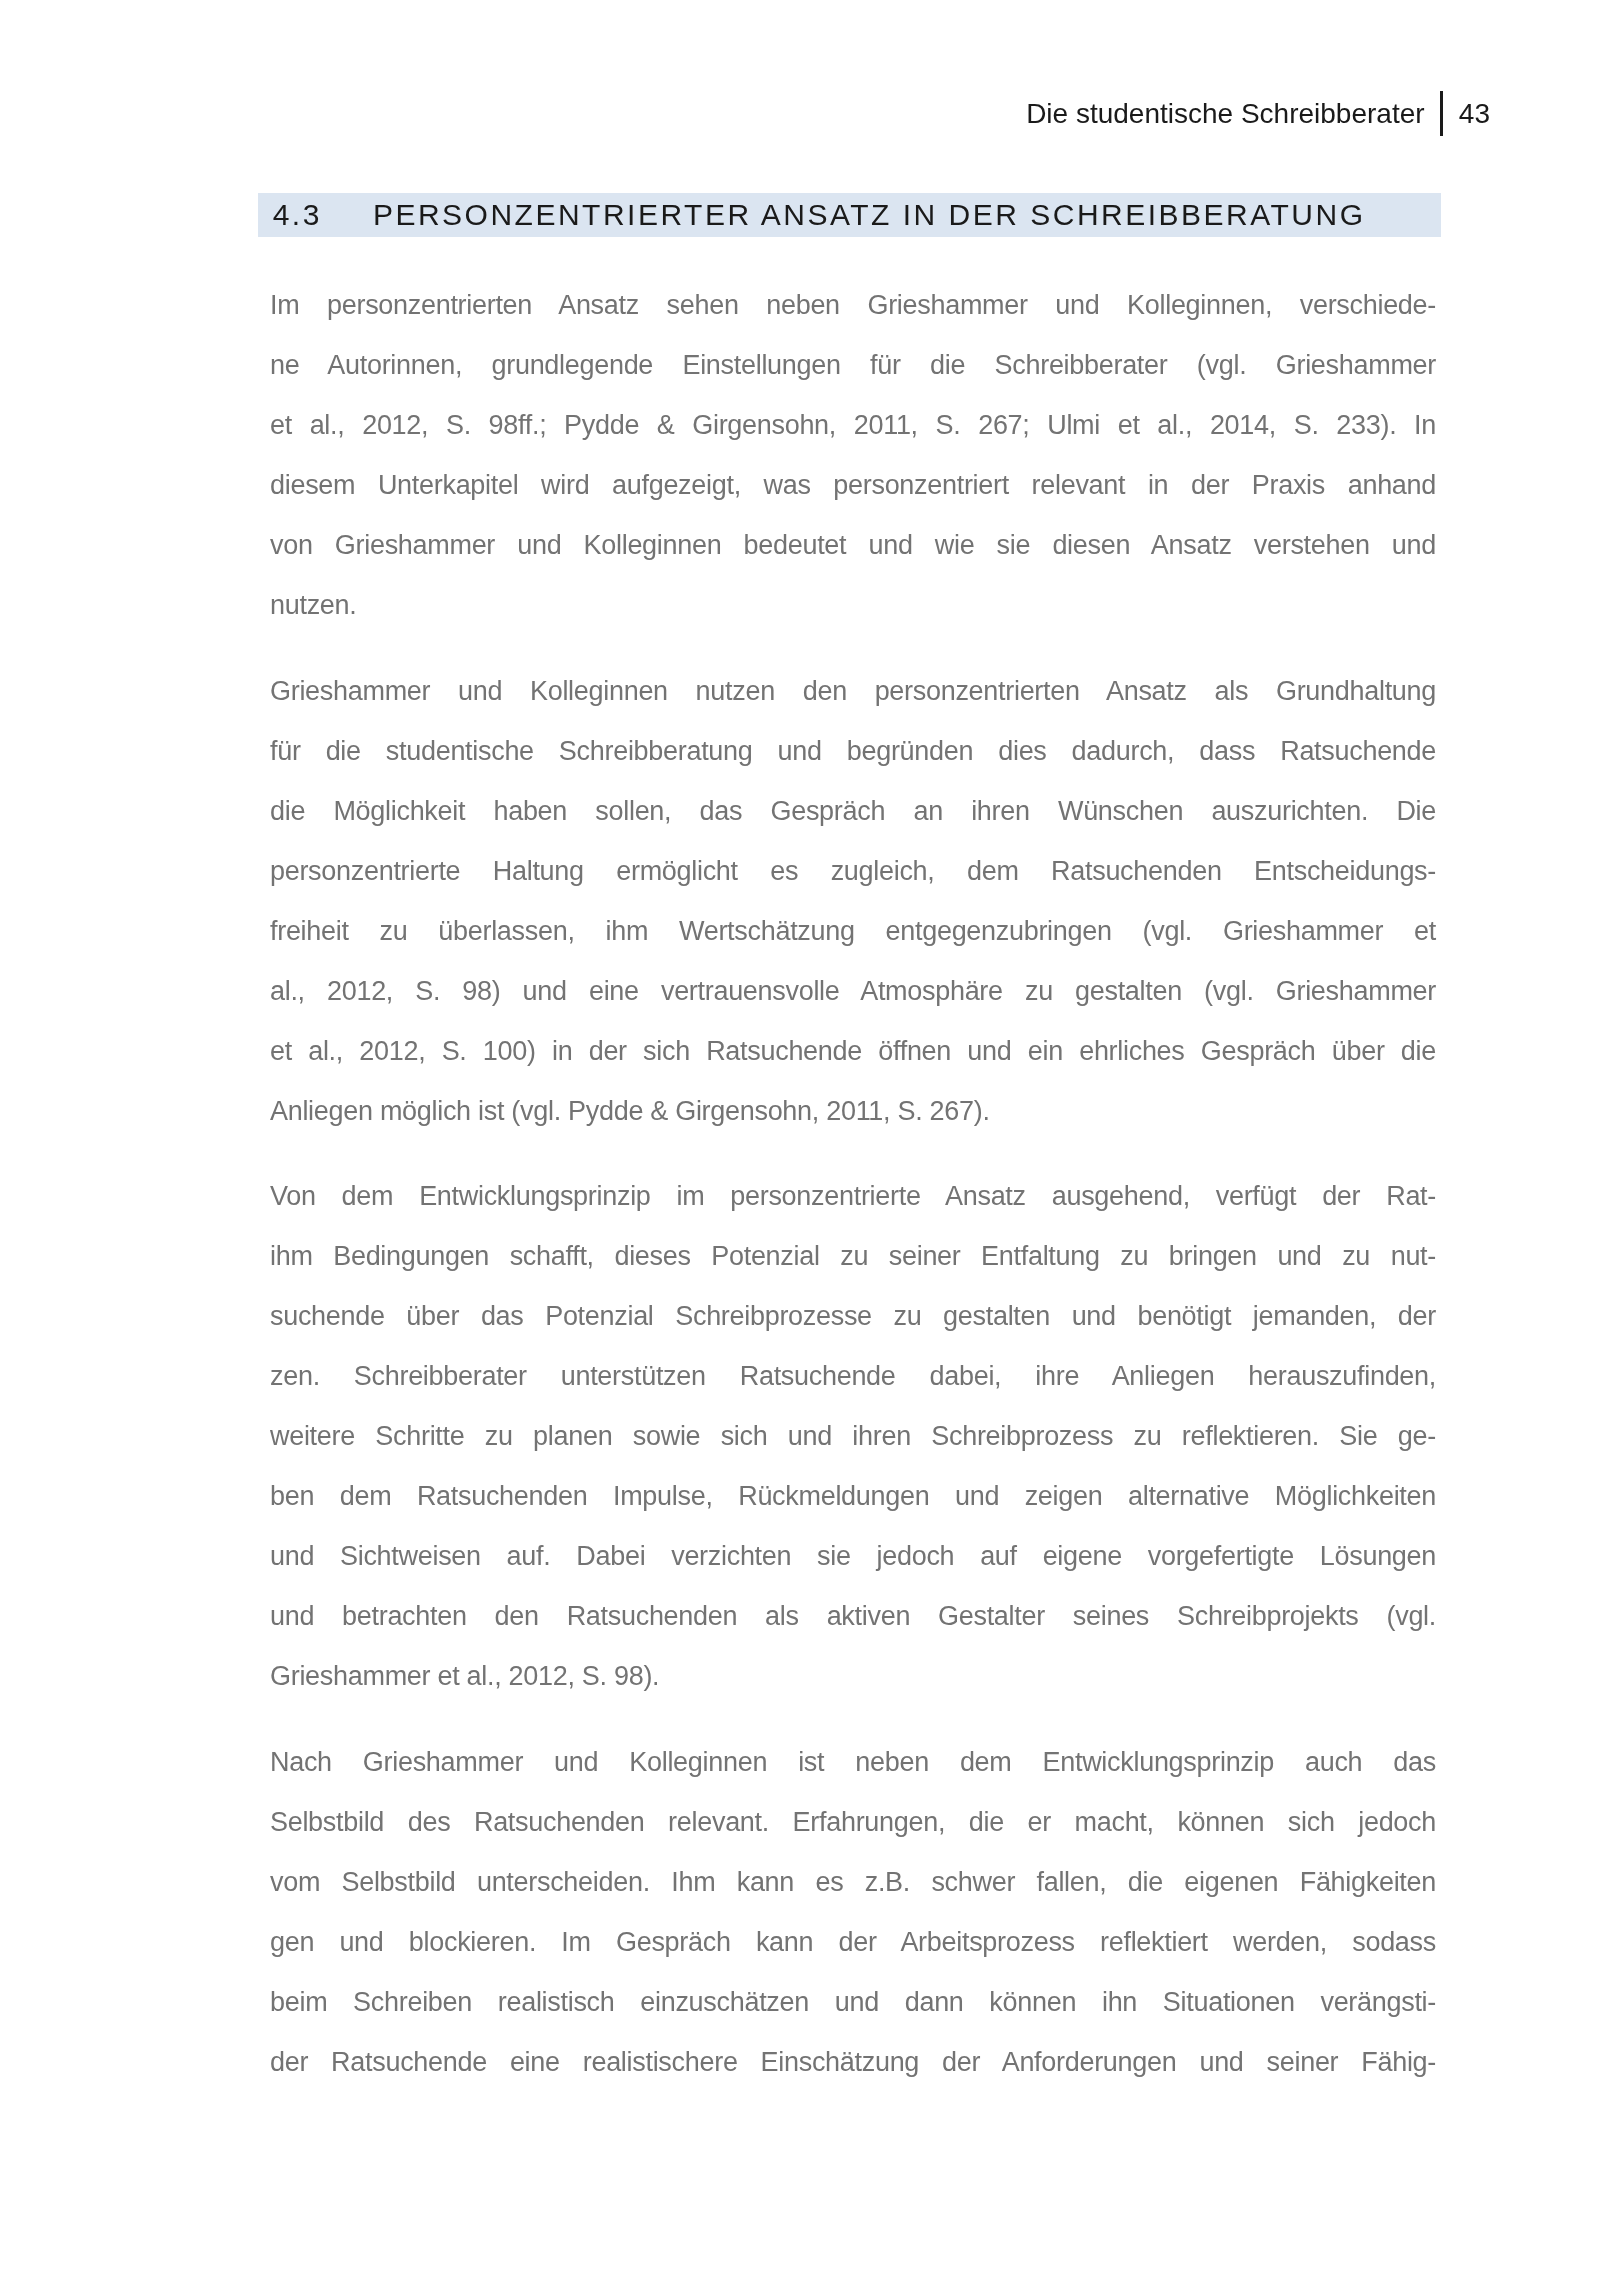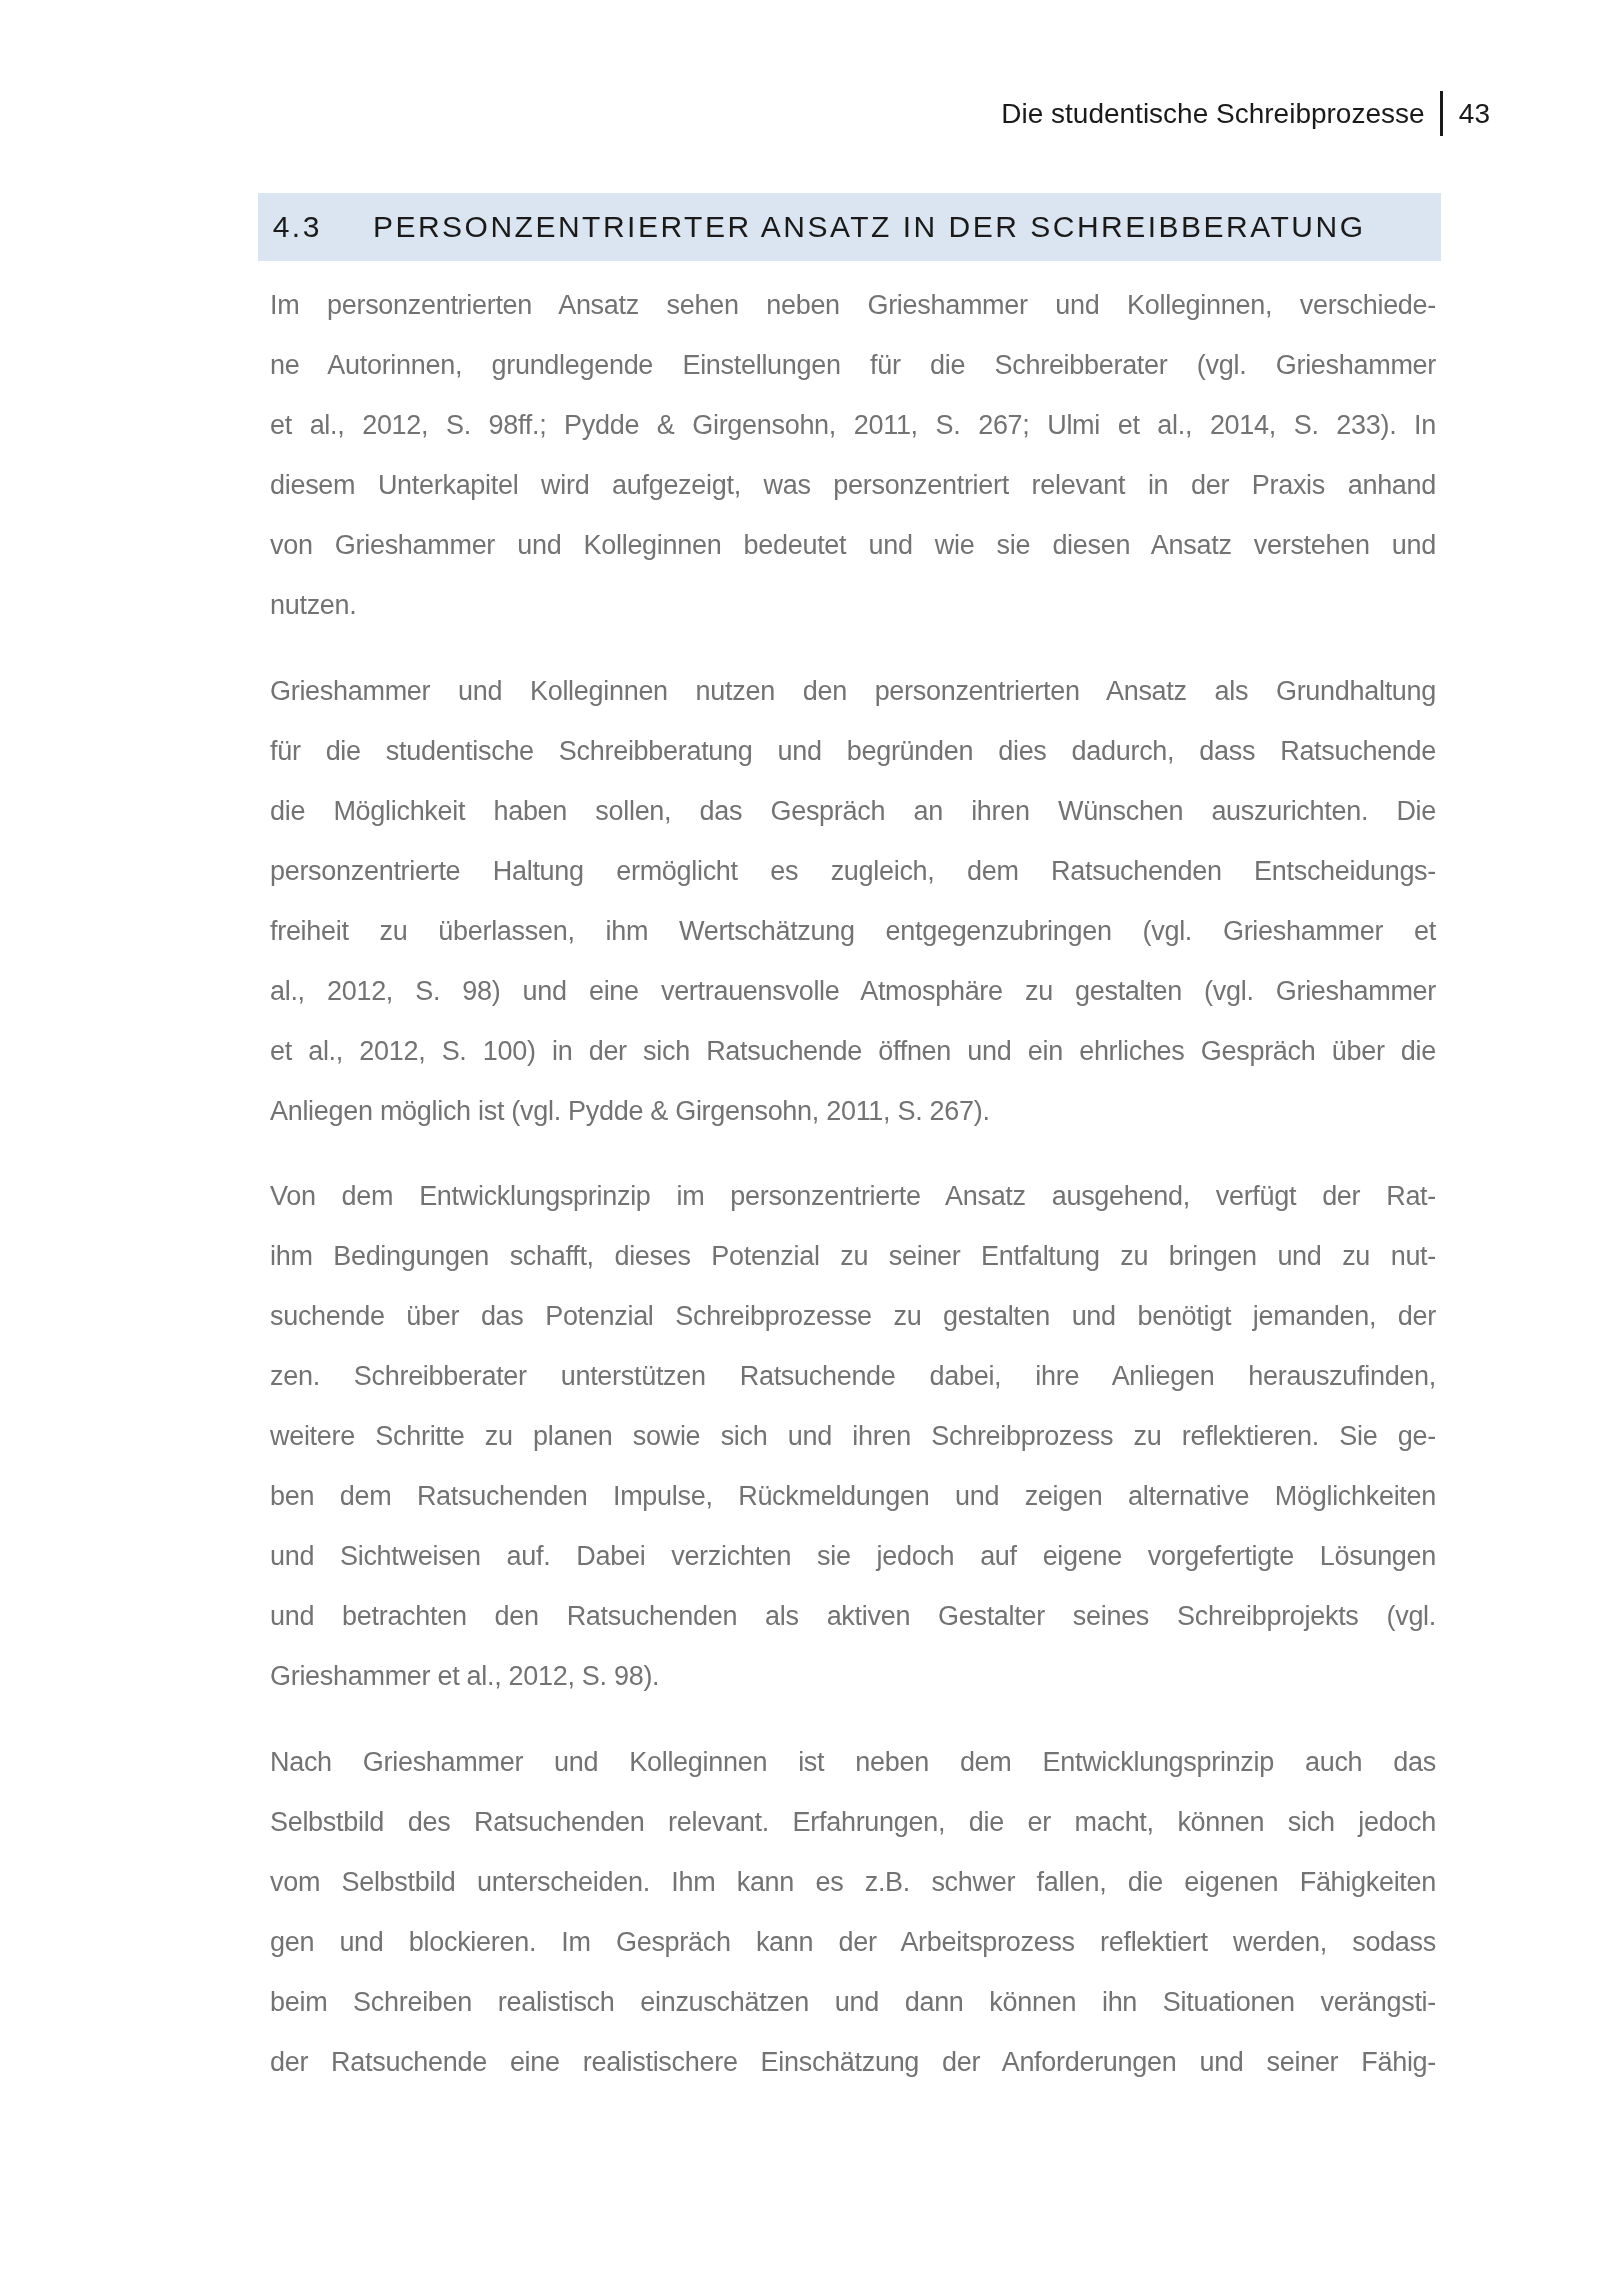--- a/index.html
+++ b/index.html
@@ -28,21 +28,21 @@
     width: 2.9px;
     height: 45px;
     background: #1a1a1a;
     margin: 0 15.7px;
   }
   .section-heading {
     position: absolute;
     left: 258px;
     top: 193px;
     width: 1183px;
-    height: 68px;
+    height: 44px;
     box-sizing: border-box;
     padding-left: 14.7px;
     display: flex;
     align-items: center;
     font-size: 30px;
     letter-spacing: 2.5px;
     color: #1a1a1a;
     background: #dbe5f1;
   }
   .section-number { margin-right: 51px; }
@@ -63,21 +63,21 @@
   }
   .line.last { text-align-last: left; }
   .italic { }
 </style>
 </head>
 <body>
 
 <div class="page">
 
   <div class="running-header">
-    <span>Die studentische Schreibprozesse</span>
+    <span>Die studentische Schreibberater</span>
     <span class="header-sep"></span>
     <span>43</span>
   </div>
 
   <div class="section-heading" style="background: rgb(219, 229, 241);">
     <span class="section-number">4.3</span>
     <span>PERSONZENTRIERTER ANSATZ IN DER SCHREIBBERATUNG</span>
   </div>
 
   <div class="content" id="content">

